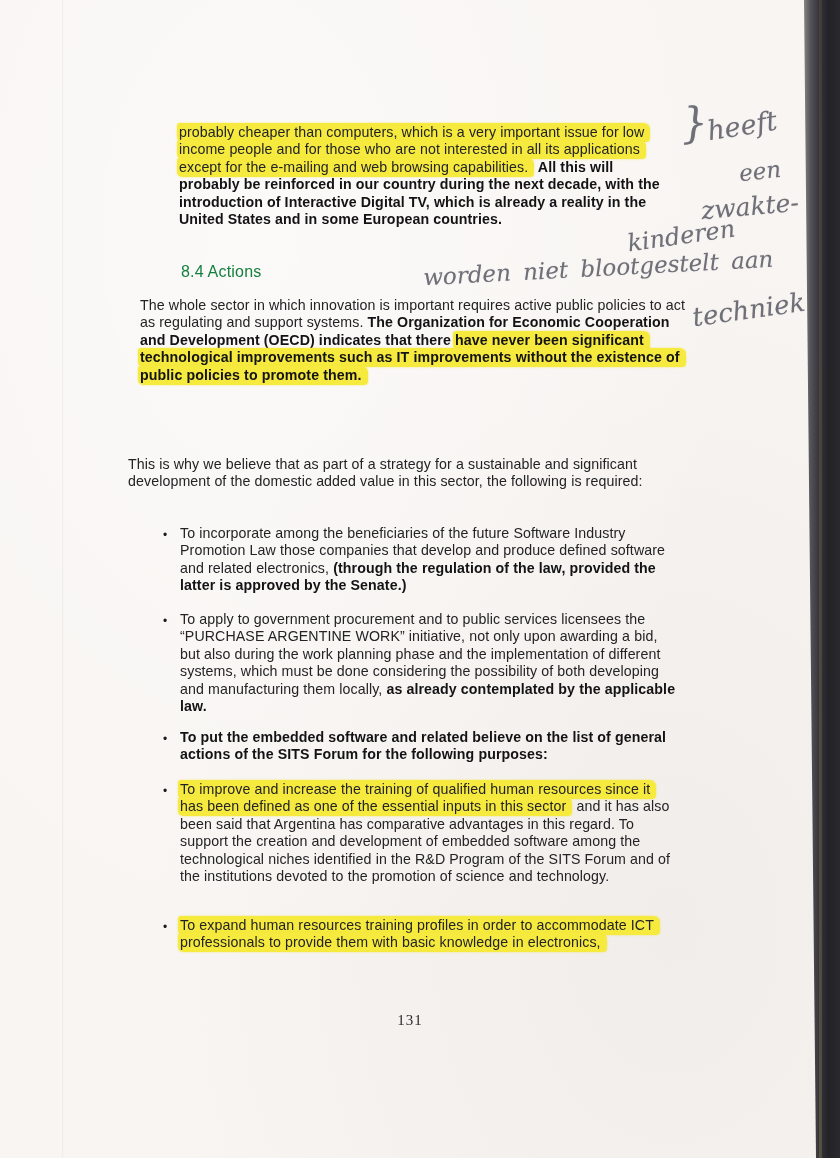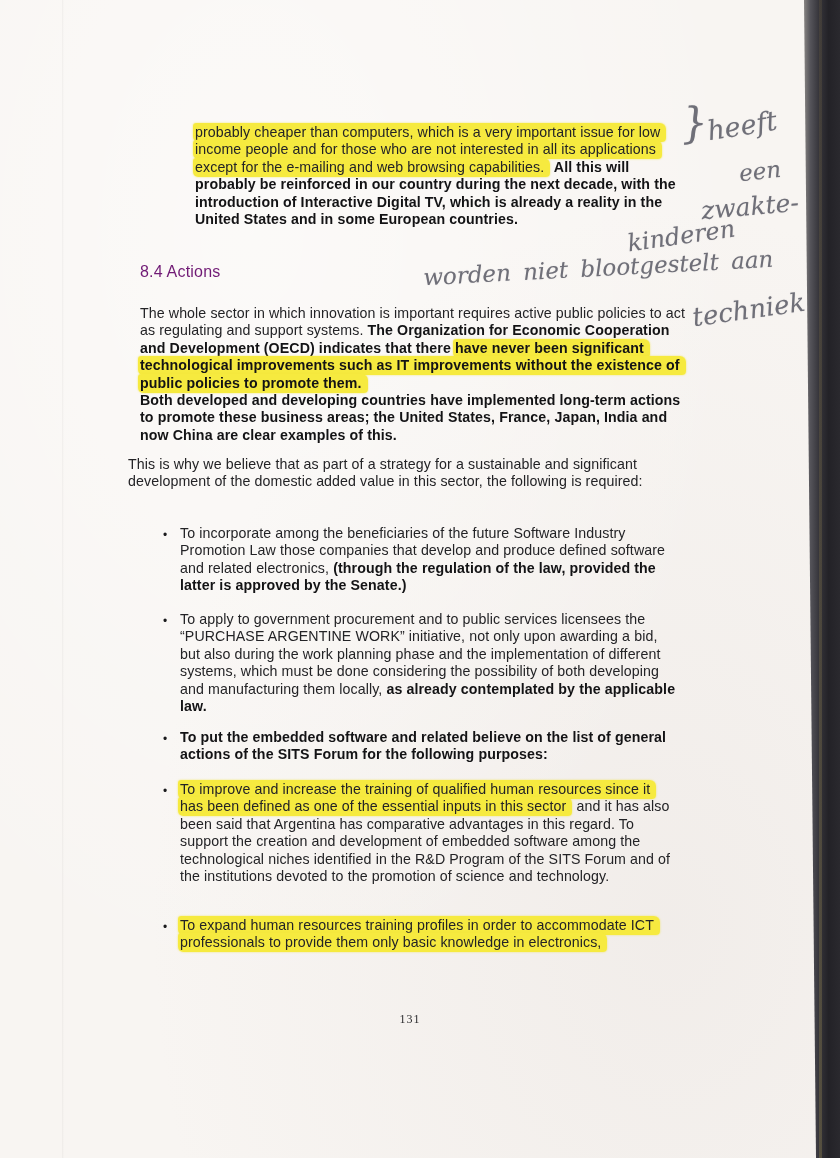--- a/index.html
+++ b/index.html
@@ -18,32 +18,32 @@
   }
   .abs{position:absolute;}
   .t{font-size:14.2px;line-height:17.4px;letter-spacing:.1px;color:#232326;}
   .b{font-weight:bold;color:#131315;}
   .hl{
     background:#f6ea3f;
     -webkit-box-decoration-break:clone;box-decoration-break:clone;
     padding:1px 6px 2px 2px;margin-left:-2px;border-radius:3px 6px 4px 5px;
     box-shadow:0 0 2px rgba(242,230,60,.8);
   }
-  .heading{font-size:16px;color:#701a75;letter-spacing:.2px;}
+  .heading{font-size:16px;color:#15803d;letter-spacing:.2px;margin-left:41px;}
   .bullet{display:flex;}
   .dot{flex:0 0 17px;width:17px;font-size:12px;padding-top:2px;color:#1a1a1c;}
   .btext{width:496px;}
   .hw{
     position:absolute;
     font-family:"DejaVu Serif",serif;font-style:italic;
     color:#6f6f78;white-space:nowrap;
     text-shadow:0 0 1px rgba(120,120,128,.35);
   }
   .pageno{
-    font-family:"Liberation Serif",serif;font-size:12px;color:#2b2b2d;
+    font-family:"Liberation Serif",serif;font-size:15px;color:#2b2b2d;
     letter-spacing:1px;width:160px;text-align:center;
   }
   .crease{
     position:absolute;top:0;bottom:0;left:62px;width:2px;
     background:linear-gradient(to right, rgba(0,0,0,.045), rgba(0,0,0,0));
   }
   .scan-band{
     position:absolute;top:0;bottom:0;right:0;width:38px;
     background:linear-gradient(to right,#97938f 0%,#55545a 22%,#35343a 45%,#232227 70%,#2a292e 100%);
     clip-path:polygon(2px 0, 100% 0, 100% 100%, 14px 100%);
@@ -53,39 +53,38 @@
     background:linear-gradient(to bottom, rgba(140,120,70,.35), rgba(190,170,90,.5));
     opacity:.5;
   }
 </style>
 </head>
 <body>
 
 <div class="paper-noise"></div>
 <div class="crease"></div>
 
-<div class="abs t" style="left:179px;top:124px;width:498px;margin-left:16px;">
+<div class="abs t" style="left:179px;top:124px;width:498px;">
   <span class="hl">probably cheaper than computers, which is a very important issue for low income people and for those who are not interested in all its applications except for the e-mailing and web browsing capabilities.</span><span class="b"> All this will probably be reinforced in our country during the next decade, with the introduction of Interactive Digital TV, which is already a reality in the United States and in some European countries.</span>
 </div>
 
 <span class="hw" style="left:681px;top:98px;font-size:42px;transform:rotate(-4deg);">}</span>
 <span class="hw" style="left:707px;top:110px;font-size:27px;transform:rotate(-9deg);">heeft</span>
 <span class="hw" style="left:739px;top:158px;font-size:23px;transform:rotate(-6deg);">een</span>
 <span class="hw" style="left:701px;top:192px;font-size:25px;transform:rotate(-5deg);">zwakte-</span>
 <span class="hw" style="left:627px;top:222px;font-size:24px;transform:rotate(-8deg);">kinderen</span>
 <span class="hw" style="left:423px;top:255px;font-size:23px;transform:rotate(-3deg);word-spacing:5px;">worden niet blootgestelt aan</span>
 <span class="hw" style="left:692px;top:294px;font-size:26px;transform:rotate(-8deg);">techniek.</span>
 
 <div class="abs heading" style="left:140px;top:263px;">8.4 Actions</div>
 
-<div class="abs t" style="left:140px;top:305px;width:554px;">
+<div class="abs t" style="left:140px;top:297px;width:554px;">
   <div>
     <span>The whole sector in which innovation is important requires active public policies to act as regulating and support systems. </span><span class="b">The Organization for Economic Cooperation and Development (OECD) indicates that there </span><span class="b hl">have never been significant technological improvements such as IT improvements without the existence of public policies to promote them.</span>
   </div>
-  <div class="b">Both developed and developing countries have implemented long-term actions to promote these business areas; the United States, France, Japan, India and now China are clear examples of this.</div>
 </div>
 
 <div class="abs t" style="left:128px;top:456px;width:554px;">This is why we believe that as part of a strategy for a sustainable and significant development of the domestic added value in this sector, the following is required:</div>
 
 <div class="abs t bullet" style="left:163px;top:525px;">
   <span class="dot">•</span>
   <div class="btext">
     <span>To incorporate among the beneficiaries of the future Software Industry Promotion Law those companies that develop and produce defined software and related electronics, </span><span class="b">(through the regulation of the law, provided the latter is approved by the Senate.)</span>
   </div>
 </div>
@@ -105,20 +104,20 @@
 <div class="abs t bullet" style="left:163px;top:781px;">
   <span class="dot">•</span>
   <div class="btext">
     <span class="hl">To improve and increase the training of qualified human resources since it has been defined as one of the essential inputs in this sector</span><span> and it has also been said that Argentina has comparative advantages in this regard. To support the creation and development of embedded software among the technological niches identified in the R&amp;D Program of the SITS Forum and of the institutions devoted to the promotion of science and technology.</span>
   </div>
 </div>
 
 <div class="abs t bullet" style="left:163px;top:917px;">
   <span class="dot">•</span>
   <div class="btext">
-    <span class="hl">To expand human resources training profiles in order to accommodate ICT professionals to provide them only basic knowledge in electronics,</span>
+    <span class="hl">To expand human resources training profiles in order to accommodate ICT professionals to provide them with basic knowledge in electronics,</span>
   </div>
 </div>
 
 <div class="abs pageno" style="left:330px;top:1012px;">131</div>
 
 <div class="scan-band"></div>
 <div class="scan-band-inner"></div>
 
 </body></html>

